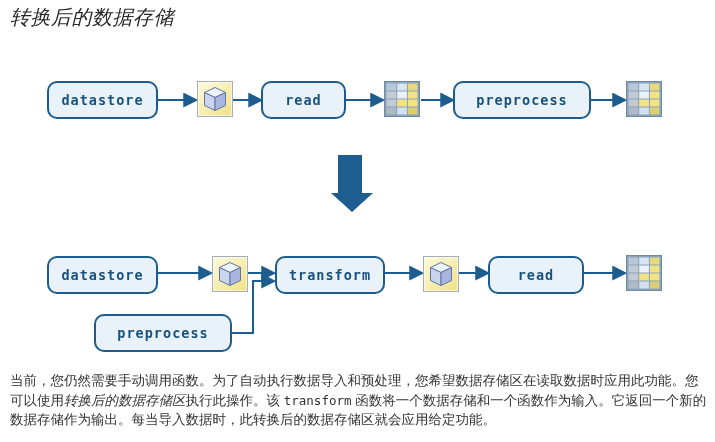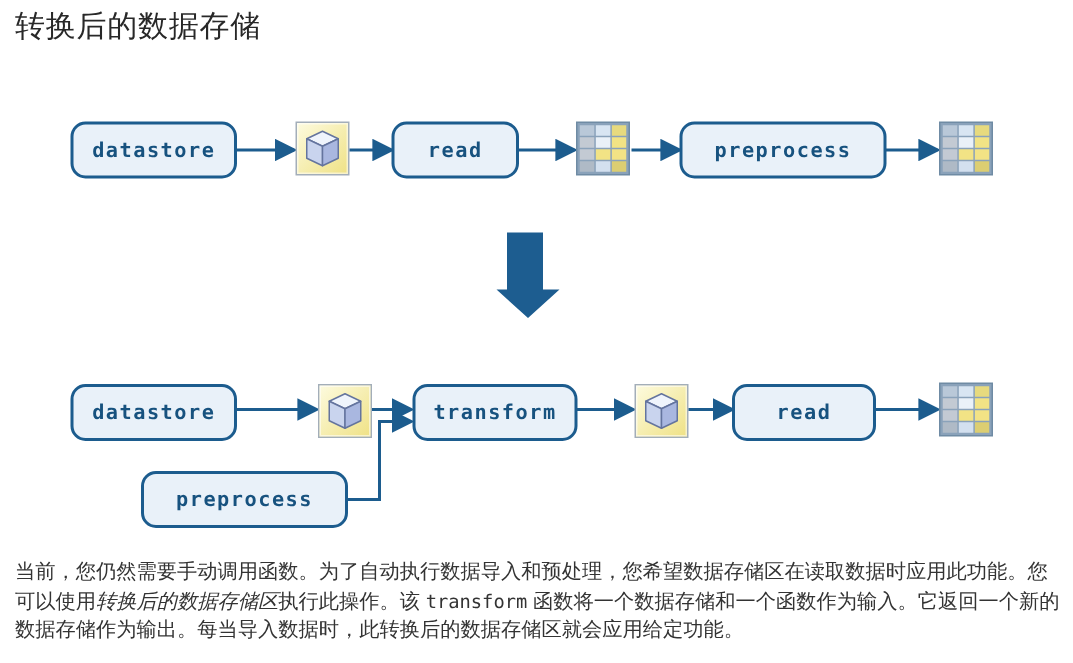--- a/index.html
+++ b/index.html
@@ -2,21 +2,21 @@
 <html><head>
 <meta charset="utf-8">
 <style>
   html,body { margin:0; padding:0; background:#ffffff; }
   .page {
     position:relative; width:715px; height:442px; background:#ffffff;
     overflow:hidden; font-family:"Liberation Sans","DejaVu Sans",sans-serif;
   }
   .title {
     position:absolute; left:10px; top:4px; margin:0;
-    font-size:20px; font-weight:400; color:#282828; letter-spacing:0.5px;
+    font-size:20px; font-weight:400; color:#282828; letter-spacing:0.5px;font-style:italic;
   }
   svg.diagram { position:absolute; left:0; top:60px; }
   .node-box { fill:#e9f1f9; stroke:#1c5c8e; stroke-width:2; }
   .node-label {
     fill:#17527f; font-family:"DejaVu Sans Mono","Liberation Mono",monospace;
     font-size:13.5px; font-weight:bold; letter-spacing:1px; text-anchor:middle;
   }
   .flow-line { stroke:#1c5c8e; stroke-width:2; fill:none; }
   .down-arrow { fill:#1d5d90; }
   .body-text {

